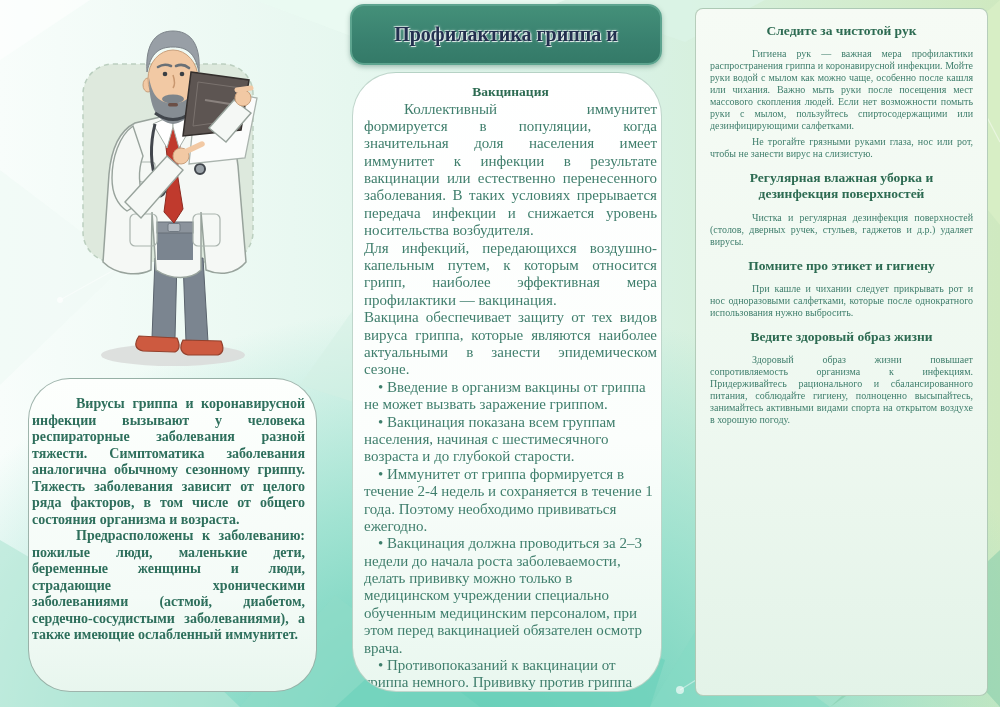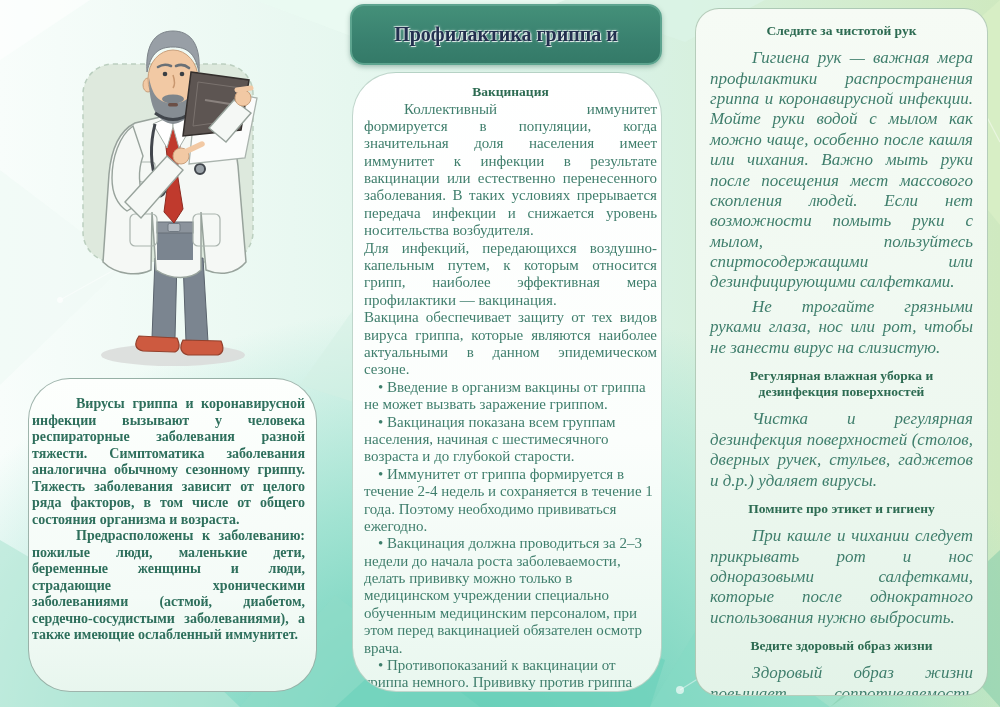--- a/index.html
+++ b/index.html
@@ -48,30 +48,30 @@
   }
   .mid-panel p{
     margin:0;color:#3f7e6c;font-size:15px;line-height:1.16;text-align:justify;
   }
   .mid-panel p.ind{text-indent:40px;}
   .mid-panel p.li{text-align:left;text-indent:14px;}
 
   .right-panel{
     left:695px;top:8px;width:293px;height:688px;
     background:linear-gradient(180deg,#f6fbf5 0%,#eef8f0 60%,#e3f3e8 100%);
-    border:1.5px solid rgba(120,160,130,.5);border-radius:24px;
+    border:1.5px solid rgba(120,160,130,.5);border-radius:8px;
     padding:12px 14px 20px 14px;
   }
   .right-panel h3{
     margin:10px 0 9px 0;text-align:center;font-size:13.5px;color:#2d6b52;line-height:1.2;
   }
   .right-panel h3.first{margin-top:2px;}
   .right-panel p{
-    margin:4px 0 4px 0;color:#3f7e6c;font-size:17px;line-height:1.2;
-    text-align:justify;text-indent:42px;font-style:italic;
+    margin:4px 0 4px 0;color:#3f7e6c;font-size:10px;line-height:1.2;
+    text-align:justify;text-indent:42px;
   }
 
   .doctor-wrap{position:absolute;left:5px;top:6px;width:340px;height:370px;z-index:1;}
 </style>
 </head>
 <body>
 
 <svg class="bg-svg" viewBox="0 0 1000 707" preserveAspectRatio="none">
   <defs>
     <linearGradient id="bgGrad" x1="0" y1="0" x2="1" y2="0">
@@ -193,21 +193,21 @@
 
 <div class="panel left-panel">
   <p>Вирусы гриппа и коронавирусной инфекции вызывают у человека респираторные заболевания разной тяжести. Симптоматика заболевания аналогична обычному сезонному гриппу. Тяжесть заболевания зависит от целого ряда факторов, в том числе от общего состояния организма и возраста.</p>
   <p>Предрасположены к заболеванию: пожилые люди, маленькие дети, беременные женщины и люди, страдающие хроническими заболеваниями (астмой, диабетом, сердечно-сосудистыми заболеваниями), а также имеющие ослабленный иммунитет.</p>
 </div>
 
 <div class="panel mid-panel">
   <h3>Вакцинация</h3>
   <p class="ind">Коллективный иммунитет формируется в популяции, когда значительная доля населения имеет иммунитет к инфекции в результате вакцинации или естественно перенесенного заболевания. В таких условиях прерывается передача инфекции и снижается уровень носительства возбудителя.</p>
   <p>Для инфекций, передающихся воздушно-капельным путем, к которым относится грипп, наиболее эффективная мера профилактики — вакцинация.</p>
-  <p>Вакцина обеспечивает защиту от тех видов вируса гриппа, которые являются наиболее актуальными в данном эпидемическом сезоне.</p>
+  <p>Вакцина обеспечивает защиту от тех видов вируса гриппа, которые являются наиболее актуальными в занести эпидемическом сезоне.</p>
   <p class="li">• Введение в организм вакцины от гриппа не может вызвать заражение гриппом.</p>
   <p class="li">• Вакцинация показана всем группам населения, начиная с шестимесячного возраста и до глубокой старости.</p>
   <p class="li">• Иммунитет от гриппа формируется в течение 2-4 недель и сохраняется в течение 1 года. Поэтому необходимо прививаться ежегодно.</p>
   <p class="li">• Вакцинация должна проводиться за 2–3 недели до начала роста заболеваемости, делать прививку можно только в медицинском учреждении специально обученным медицинским персоналом, при этом перед вакцинацией обязателен осмотр врача.</p>
   <p class="li">• Противопоказаний к вакцинации от гриппа немного. Прививку против гриппа нельзя делать при острых лихорадочных состояниях, в период обострения хронических заболеваний, при повышенной чувствительности организма к яичному белку (если он входит в состав вакцины).</p>
 </div>
 
 <div class="panel right-panel">
   <section>
     <h3 class="first">Следите за чистотой рук</h3>

